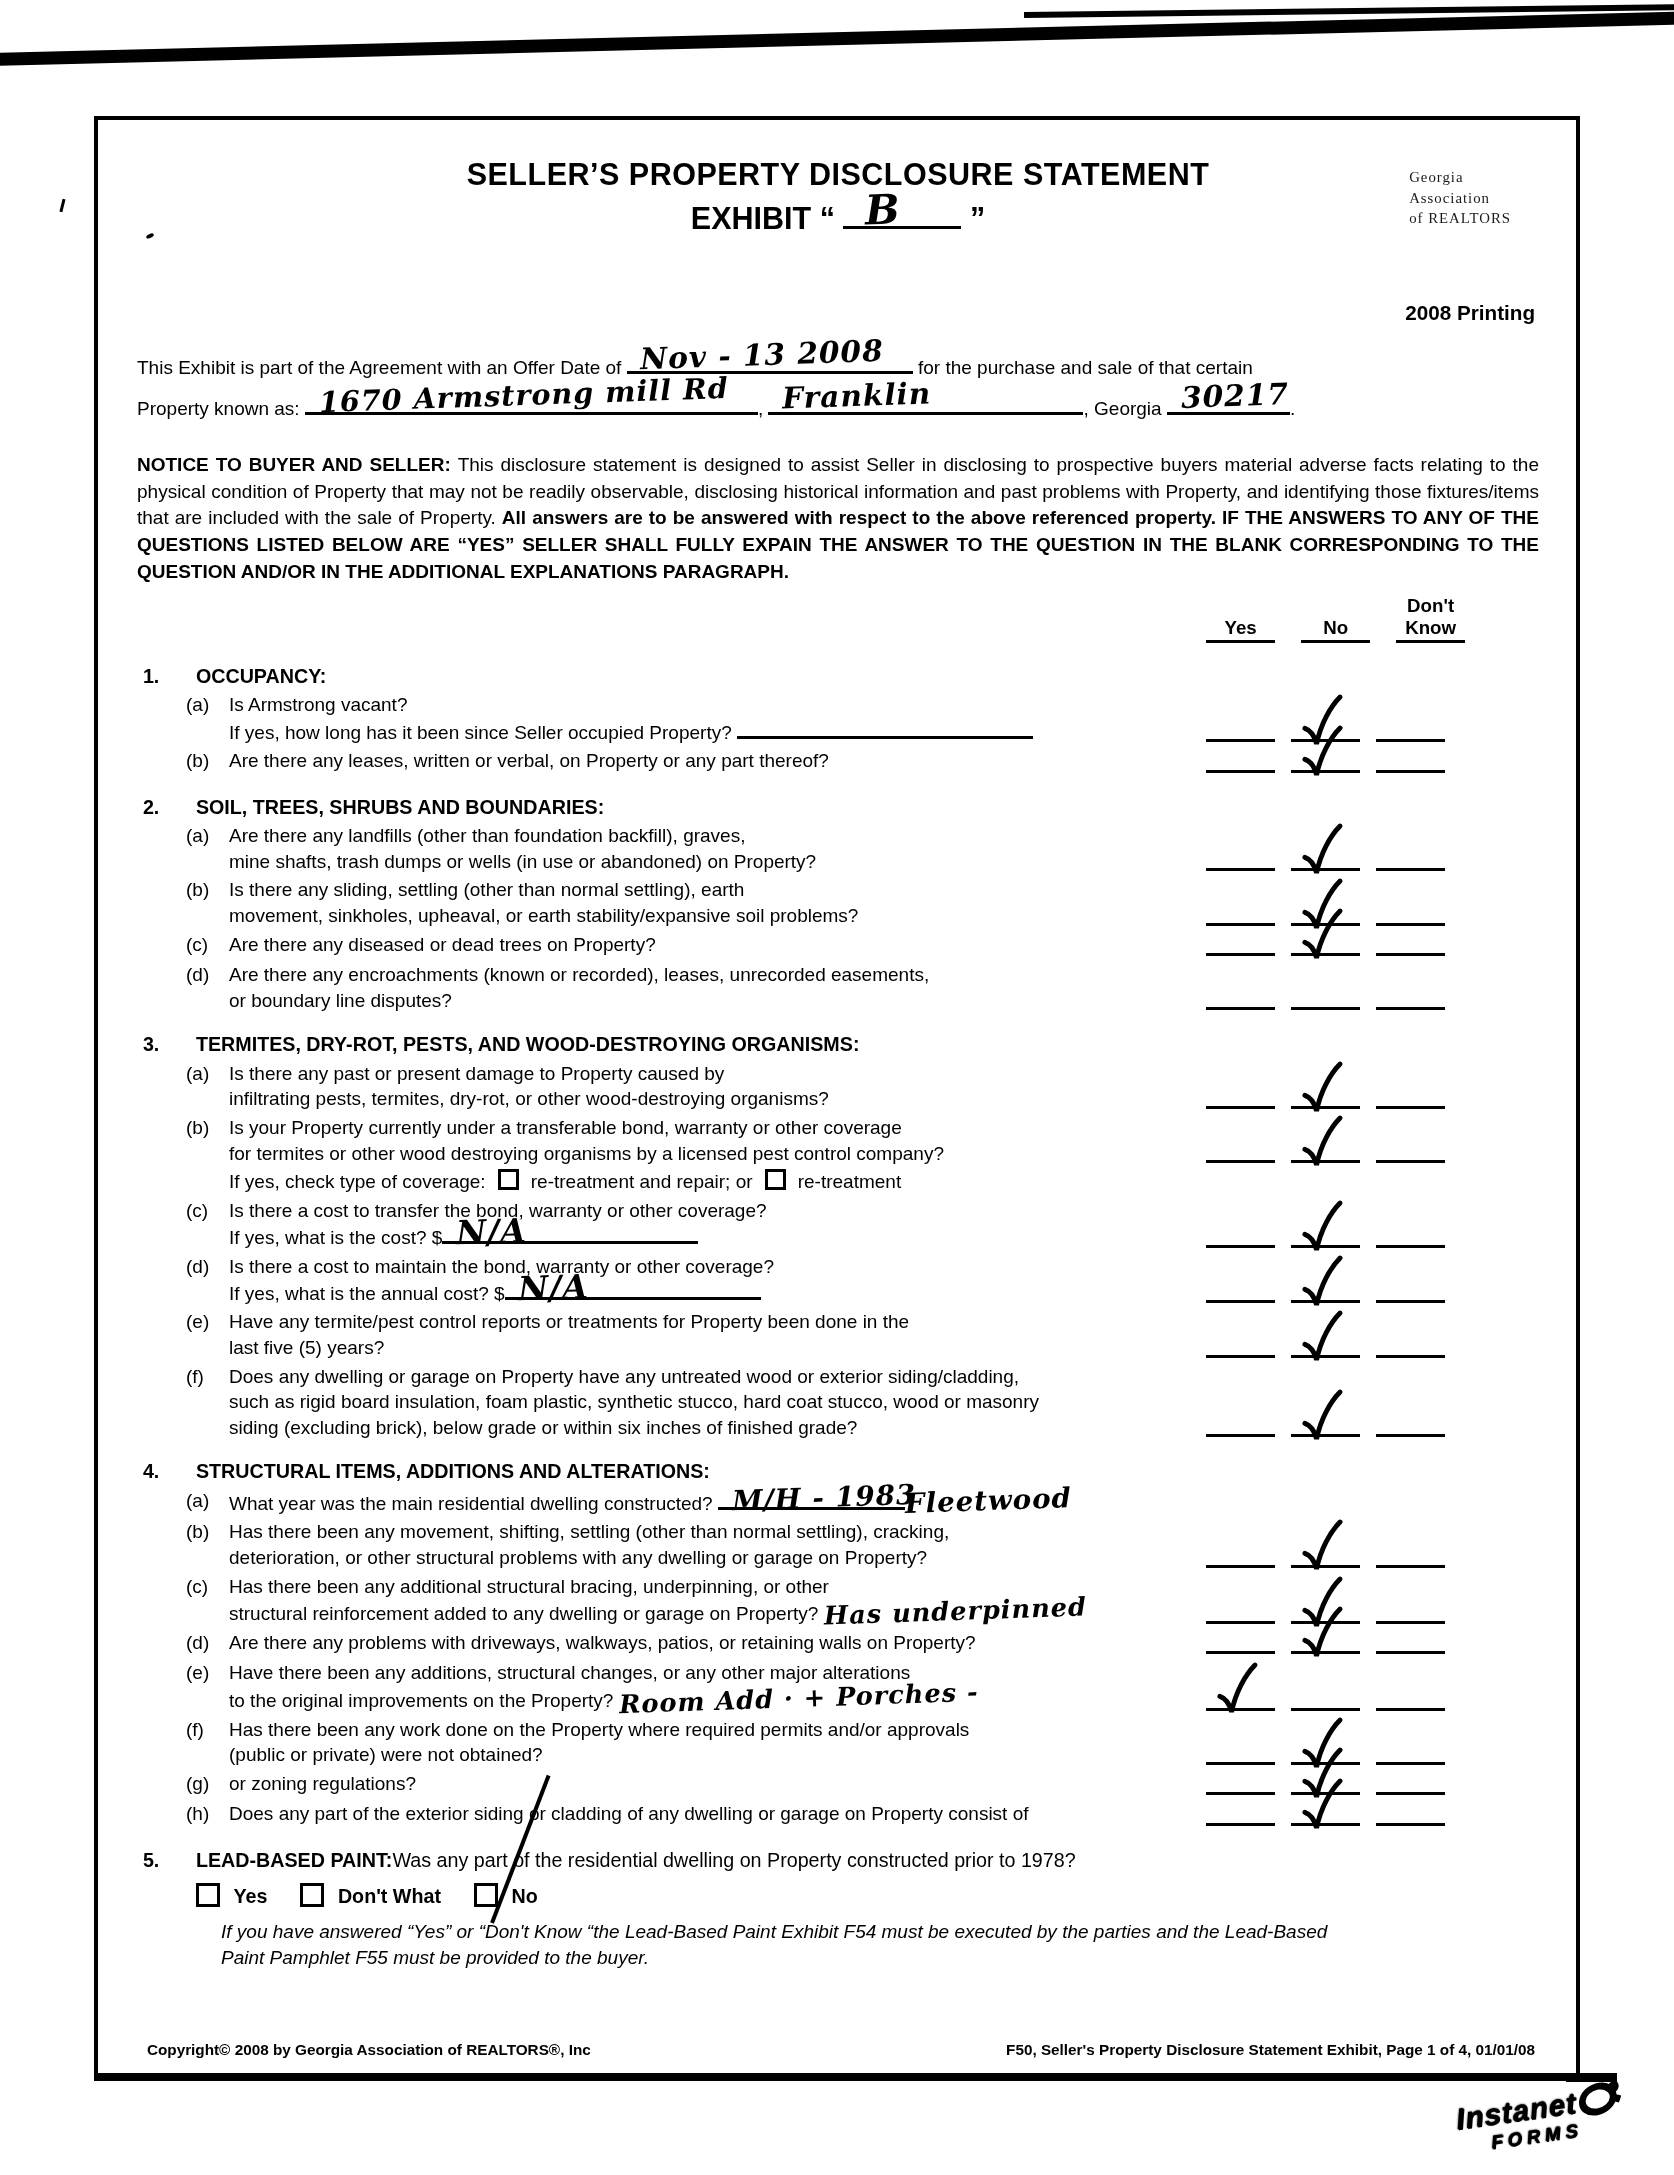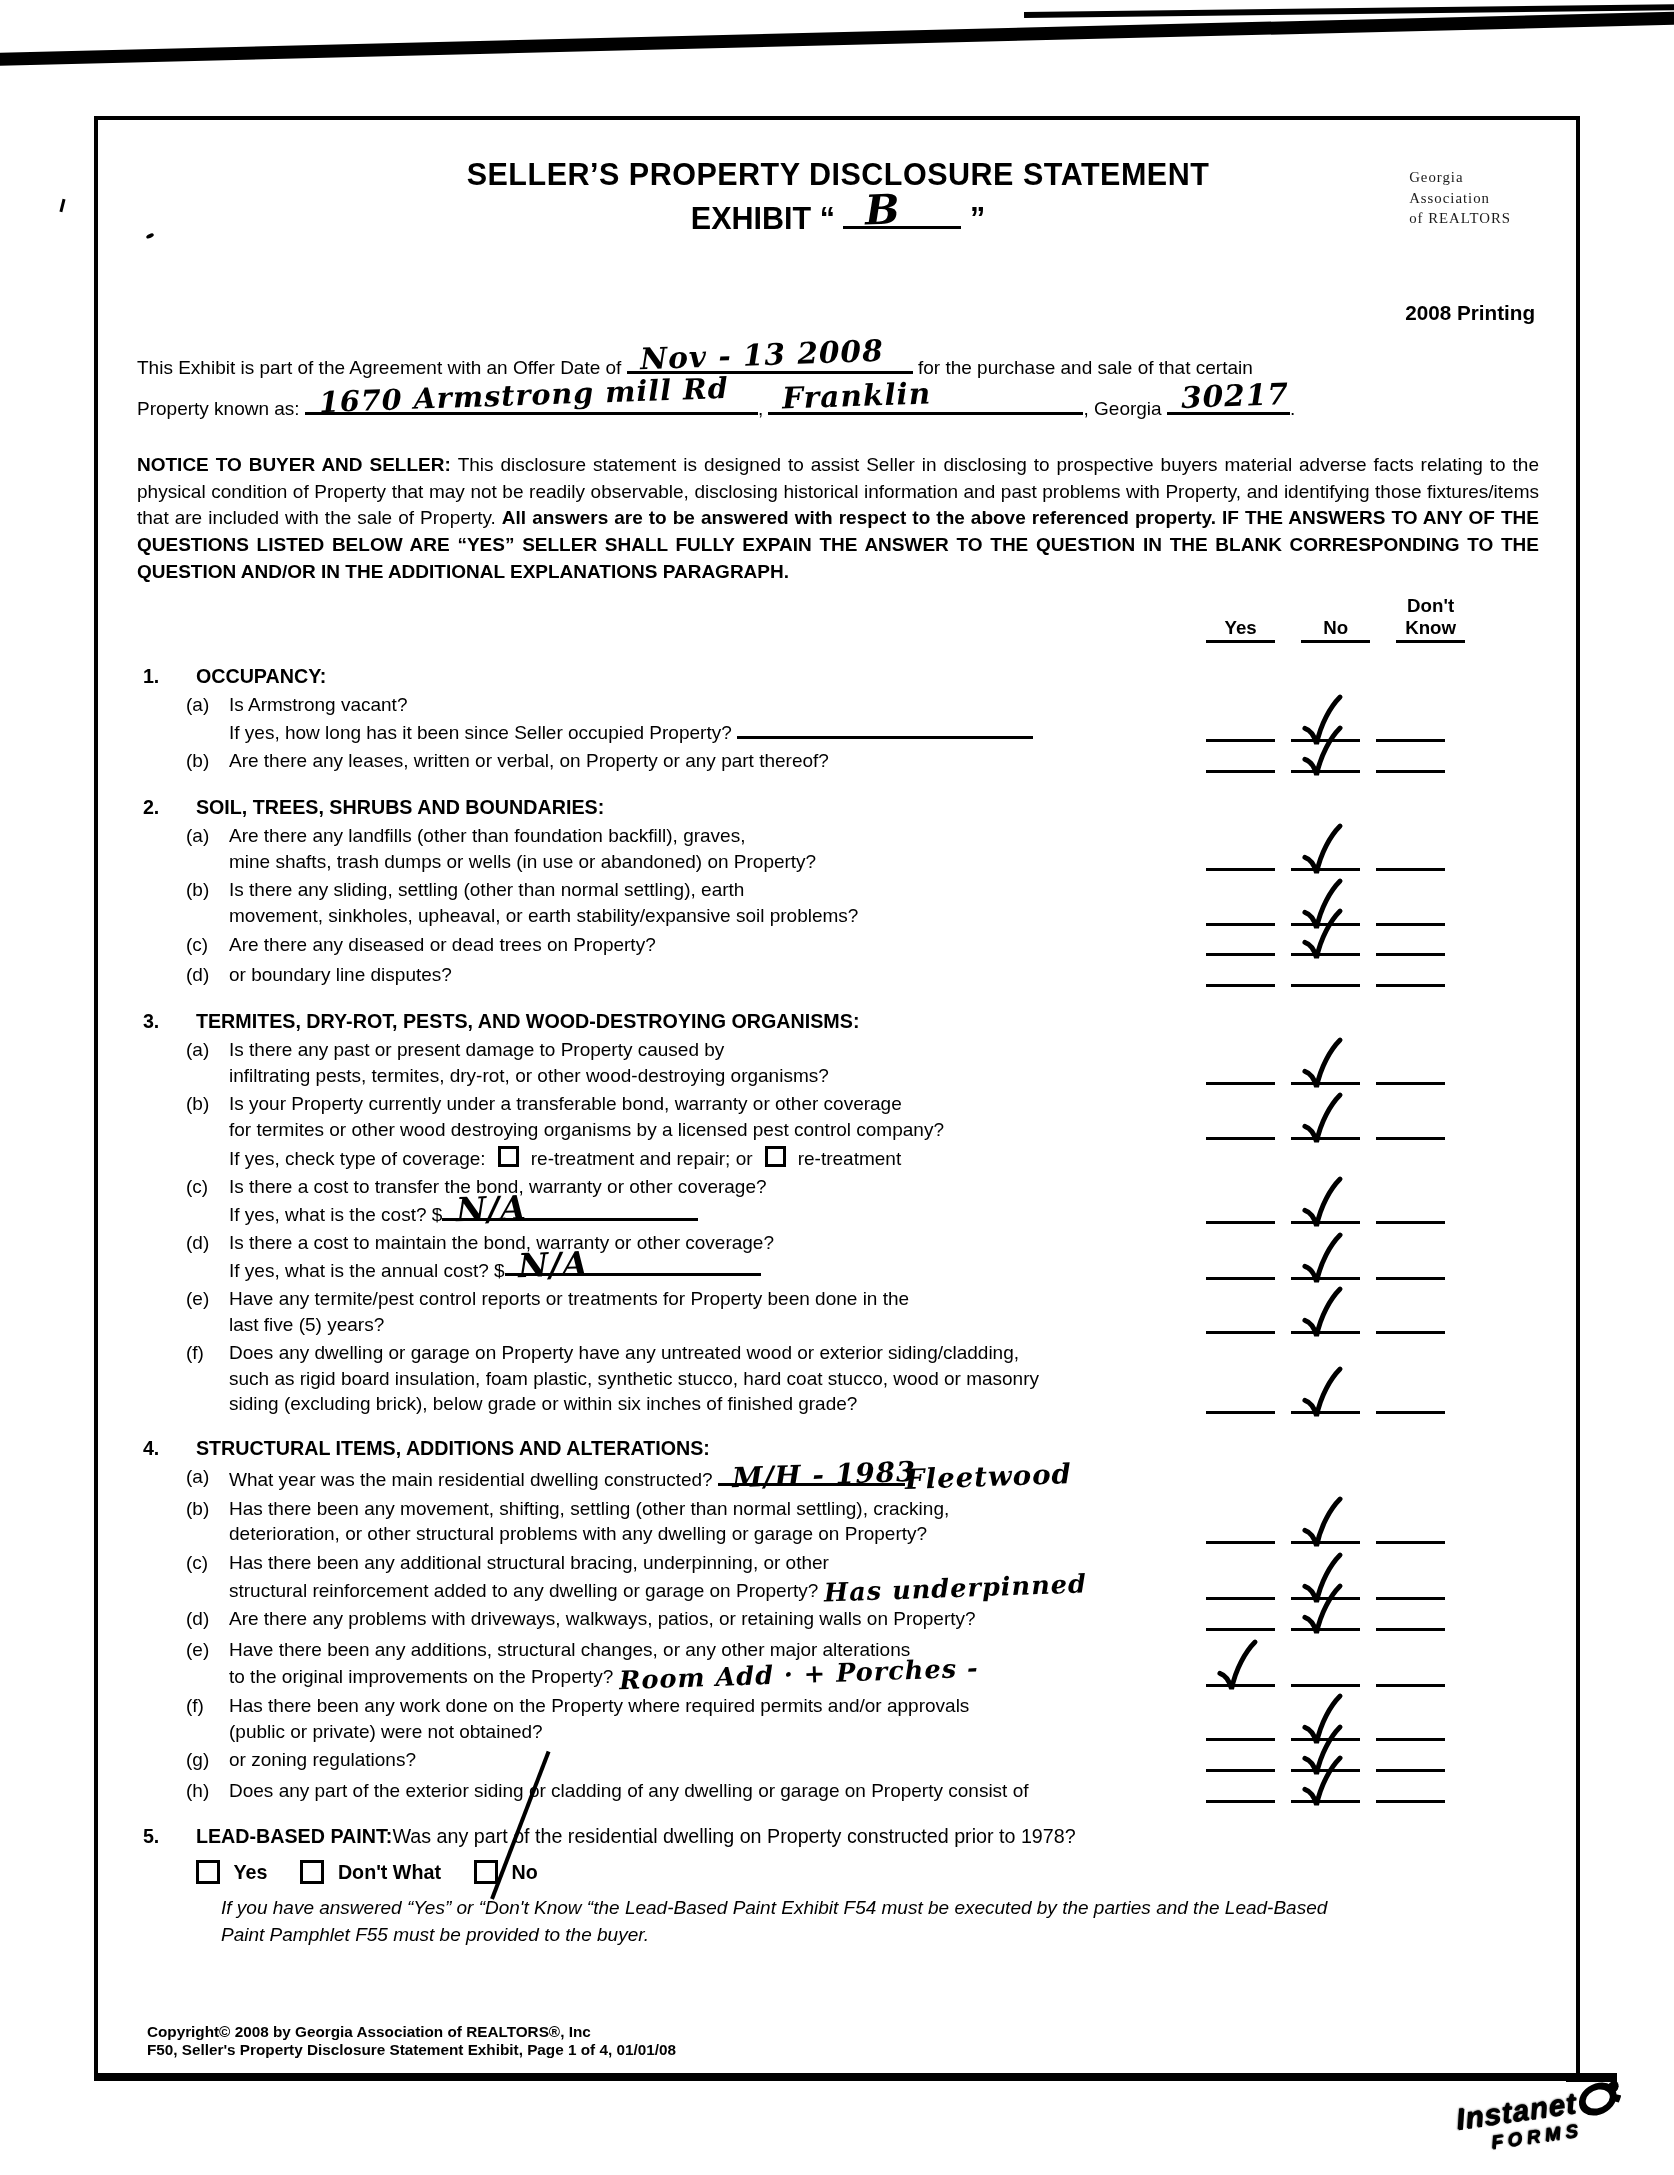--- a/index.html
+++ b/index.html
@@ -49,21 +49,21 @@
   .check{position:absolute;left:7.9px;bottom:-6.9px;width:43px;height:51px;overflow:visible;}
   .cbx{display:inline-block;width:14.8px;height:14.8px;border:3px solid #000;vertical-align:-2px;margin:0 6.9px;}
   .cbrow{margin-left:59px;margin-top:9.9px;display:flex;align-items:center;font-weight:bold;font-size:19.7px;}
   .cbwrap{position:relative;display:inline-block;margin-right:9.9px;}
   .cbx-lg{width:17.7px;height:17.7px;border:3.9px solid #000;display:inline-block;vertical-align:-3px;}
   .cbopt{margin-right:33px;display:flex;align-items:center;}
   .lead-slash{position:absolute;left:15.8px;bottom:-13.8px;width:3.9px;height:158px;background:#000;
               transform:rotate(21deg);transform-origin:bottom center;}
   .notes{margin-left:84px;margin-top:9.9px;font-size:19px;line-height:26.6px;font-style:italic;}
   .footer{margin-top:auto;display:flex;justify-content:space-between;font-weight:bold;font-size:15.3px;
-          padding:0 3.9px 2px 9.9px;flex-direction:column;}
+          padding:0 3.9px 2px 9.9px;}
   .instanet{position:absolute;right:54px;top:2090px;transform:rotate(-8deg) skewX(-12deg);
             text-align:center;font-weight:bold;color:#000;line-height:21.7px;
             text-shadow:0 0 2px #000,1px 1px 0 #000;}
   .instanet .l1{font-size:29.6px;letter-spacing:1px;display:flex;align-items:center;gap:2px;}
   .instanet .l2{font-size:18.7px;letter-spacing:4.9px;}
 </style>
 </head>
 <body>
 
 <div class="page">
@@ -199,20 +199,21 @@
                 <svg viewBox="0 0 44 52" class="check">
                   <path d="M6 34 C12 36 16 42 18 50 C22 30 32 12 42 2" fill="none" stroke="#000" stroke-width="5" stroke-linecap="round"></path>
                 </svg>
               </div>
               <div class="slot"></div>
             </div>
           </div>
           <div class="item">
             <div class="ilab">(d)</div>
             <div class="itext">
+              <div><span>Are there any encroachments (known or recorded), leases, unrecorded easements,</span></div>
               <div><span>or boundary line disputes?</span></div>
             </div>
             <div class="iright">
               <div class="slot"></div>
               <div class="slot"></div>
               <div class="slot"></div>
             </div>
           </div>
         </div>
         <div class="sec">

